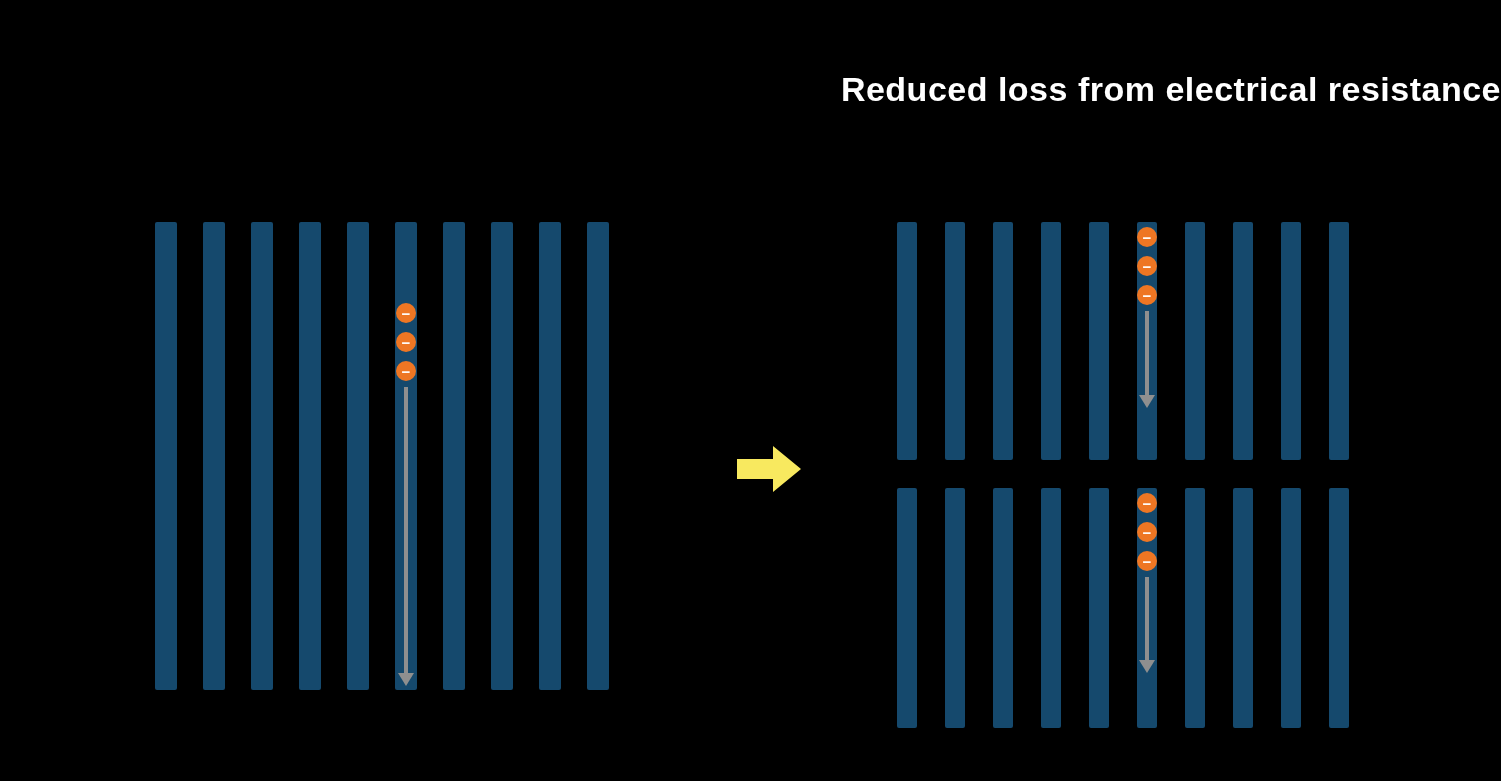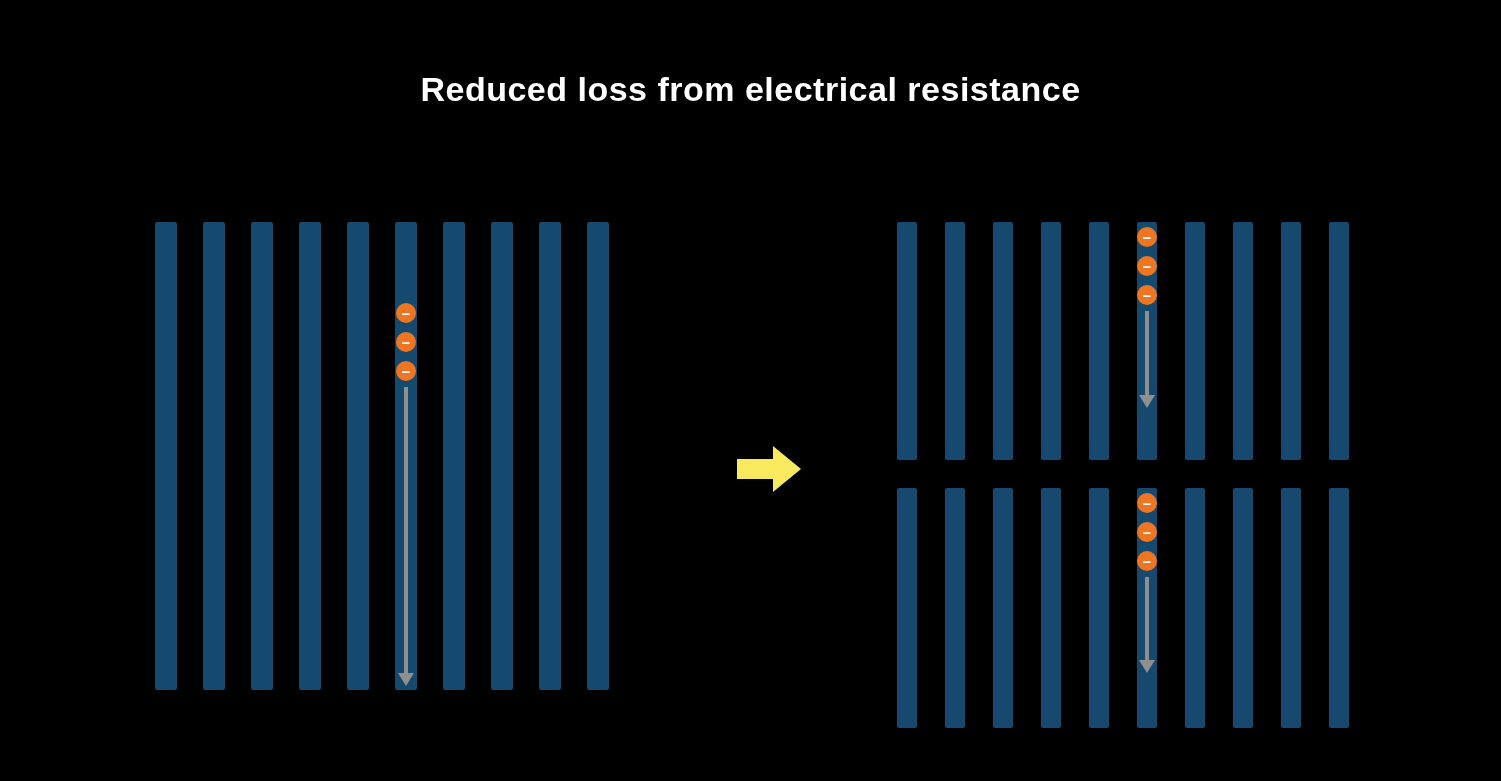--- a/index.html
+++ b/index.html
@@ -15,21 +15,21 @@
     width:1501px;
     height:781px;
     background:var(--bg);
     overflow:hidden;
     font-family:"Liberation Sans", sans-serif;
   }
   .title{
     position:absolute;
     left:0; right:0; top:70px;
     margin:0;
-    text-align:center;
+    text-align:right;
     color:#ffffff;
     font-size:34px;
     font-weight:bold;
     letter-spacing:0.5px;
   }
   .cell-group{
     position:absolute;
     display:flex;
   }
   .cell-group .bar{

